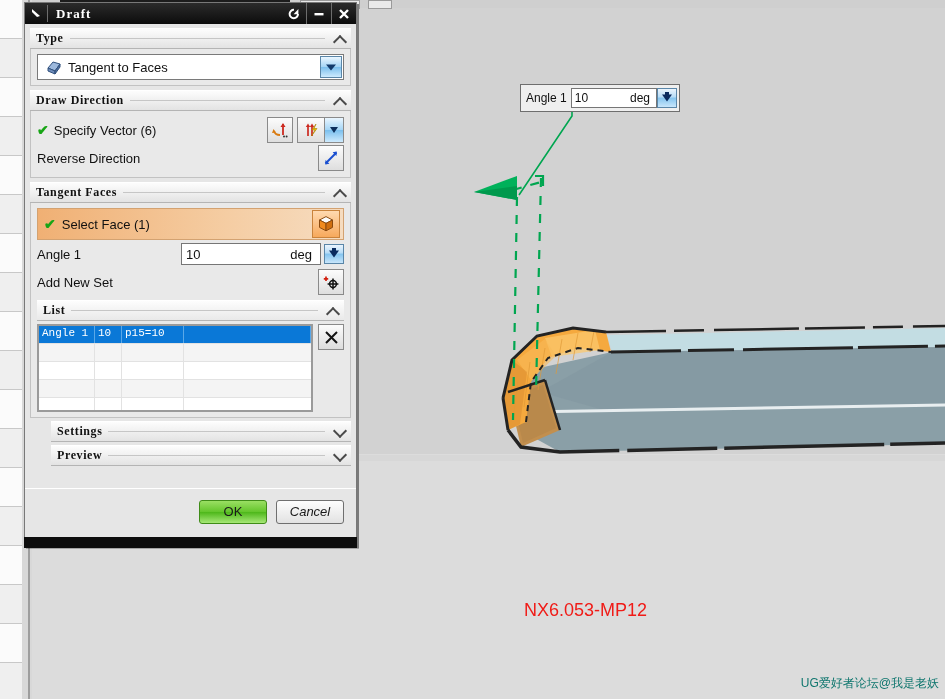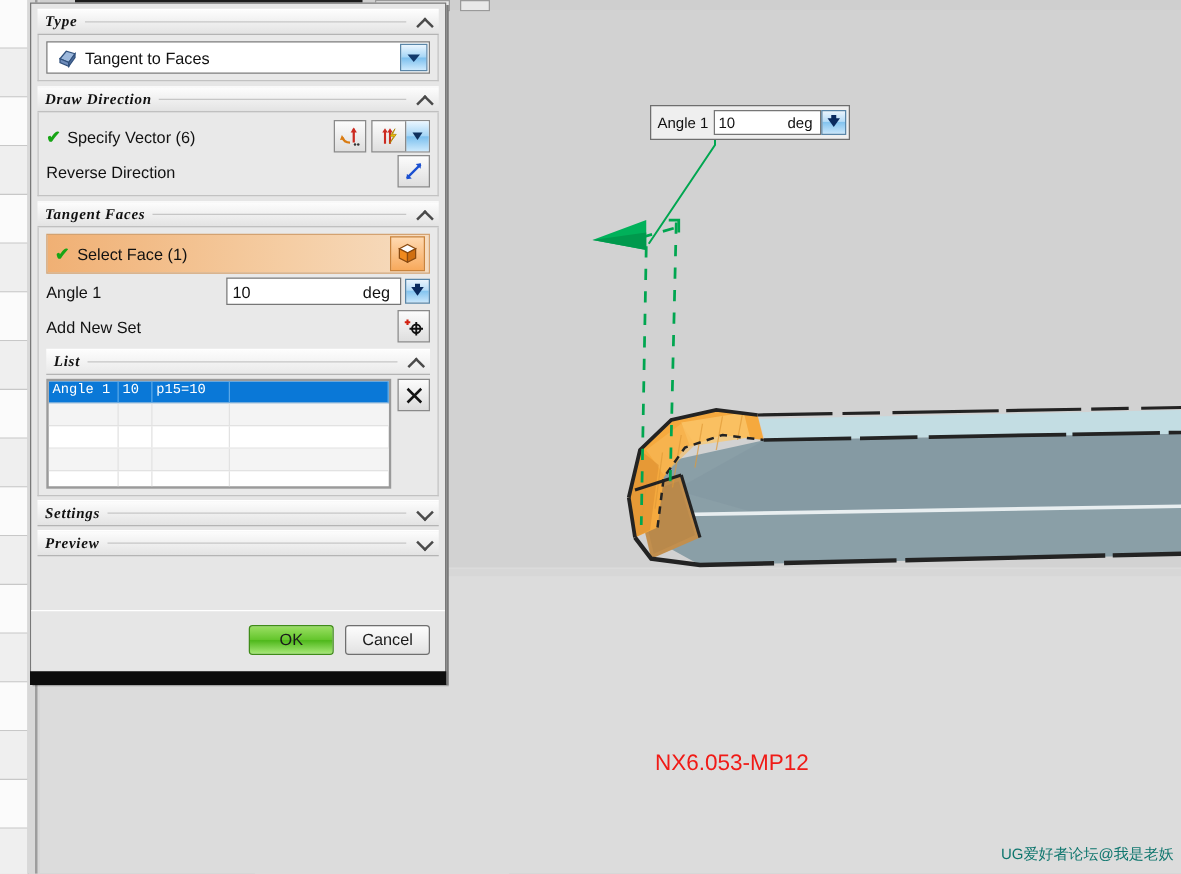--- a/index.html
+++ b/index.html
@@ -81,21 +81,21 @@
 
   
   .grp-head{
     height:19px;margin-top:4px;
     background:linear-gradient(#fdfdfd,#e3e3e3);
     border-top:1px solid #fff;border-bottom:1px solid #b4b4b4;
     display:flex;align-items:center;justify-content:space-between;
     padding:0 2px 0 6px;
   }
   .grp-head .gh-text{
-    font-family:"Liberation Serif",serif;font-weight:bold;font-size:12px;color:#111;letter-spacing:.6px;font-style:italic;
+    font-family:"Liberation Serif",serif;font-weight:bold;font-size:12px;color:#111;letter-spacing:.6px;
   }
   .chev{width:18px;height:16px;position:relative;display:inline-block;}
   .chev::before{
     content:"";position:absolute;left:4px;top:6px;width:8px;height:8px;
     border-left:2px solid #4a4a4a;border-top:2px solid #4a4a4a;transform:rotate(45deg);
   }
   .chev.down::before{top:2px;transform:rotate(225deg);}
   .grp-head .divln{flex:1;height:1px;background:#c6c6c6;margin:0 6px;}
 
   .grp-panel{
@@ -177,36 +177,36 @@
   .lrow.sel .lcell{color:#fff;border-right:1px solid #5aa8e8;}
   .c1{width:56px;} .c2{width:27px;} .c3{width:62px;} .c4{flex:1;border-right:none;}
 
   .xbtn{
     width:26px;height:26px;background:linear-gradient(#fcfcfc,#dcdcdc);
     border:1px solid #8a8a8a;box-sizing:border-box;display:flex;align-items:center;justify-content:center;
     font-size:17px;color:#1a1a1a;font-weight:bold;line-height:1;
   }
 
   
-  .grp-head.collapsed{margin-top:3px;}
+  .grp-head.collapsed{margin-top:3px;margin-left:21px;}
 
   
   .footer{
     position:absolute;left:0;bottom:12px;width:100%;height:46px;
     border-top:1px solid #fff;box-sizing:border-box;
     display:flex;align-items:center;justify-content:flex-end;gap:9px;padding-right:12px;
     background:#e6e6e6;
   }
   .btn{
     height:24px;min-width:68px;border:1px solid #6f6f6f;box-sizing:border-box;
     display:flex;align-items:center;justify-content:center;
     font-size:13px;color:#1a1a1a;border-radius:3px;cursor:pointer;text-align:right;
   }
   .btn.ok{background:linear-gradient(#9adf63,#63c52b 50%,#4fb81c 52%,#a7e877);border-color:#3f8c18;}
-  .btn.cancel{background:linear-gradient(#fdfdfd,#e2e2e2);}
+  .btn.cancel{background:linear-gradient(#fdfdfd,#e2e2e2);font-style:italic;}
   .footer-bottom{position:absolute;left:0;bottom:0;width:100%;height:12px;background:#e6e6e6;}
 </style>
 </head>
 <body>
 
 <div id="graphics-window">
   <div id="gw-bottom-band"></div>
   <div id="gw-bottom-band2"></div>
 </div>
 
@@ -299,20 +299,45 @@
     <span class="stem"></span>
   </span>
 </div>
 
 <div id="nx-version">NX6.053-MP12</div>
 <div id="forum-watermark">UG爱好者论坛@我是老妖</div>
 
 <div id="dlg-shadow2"></div>
 <div id="draft-dialog">
 
+  <div id="titlebar">
+    <span class="tb-icon">
+      <svg width="13" height="13" viewBox="0 0 13 13">
+        <path d="M2 2 L10 9 L7 10 L2 5 Z" fill="#ffffff"></path>
+      </svg>
+    </span>
+    <span class="tb-sep"></span>
+    <span class="tb-title">Draft</span>
+    <span class="tb-btn">
+      <svg width="14" height="14" viewBox="0 0 14 14">
+        <path d="M11 7 A4.2 4.2 0 1 1 7 2.8" stroke="#fff" stroke-width="2" fill="none"></path>
+        <path d="M11.4 2 L11.4 7.2 L6.6 7.2 Z" fill="#fff"></path>
+      </svg>
+    </span>
+    <span class="tb-btn">
+      <svg width="14" height="14" viewBox="0 0 14 14">
+        <rect x="2.5" y="6" width="9" height="2.4" fill="#fff"></rect>
+      </svg>
+    </span>
+    <span class="tb-btn">
+      <svg width="14" height="14" viewBox="0 0 14 14">
+        <path d="M3 3 L11 11 M11 3 L3 11" stroke="#fff" stroke-width="2.4"></path>
+      </svg>
+    </span>
+  </div>
 
   <div class="dlg-body">
 
     <div class="grp-head">
       <span class="gh-text">Type</span>
       <span class="divln"></span>
       <span class="chev"></span>
     </div>
     <div class="grp-panel">
       <div class="combo">

